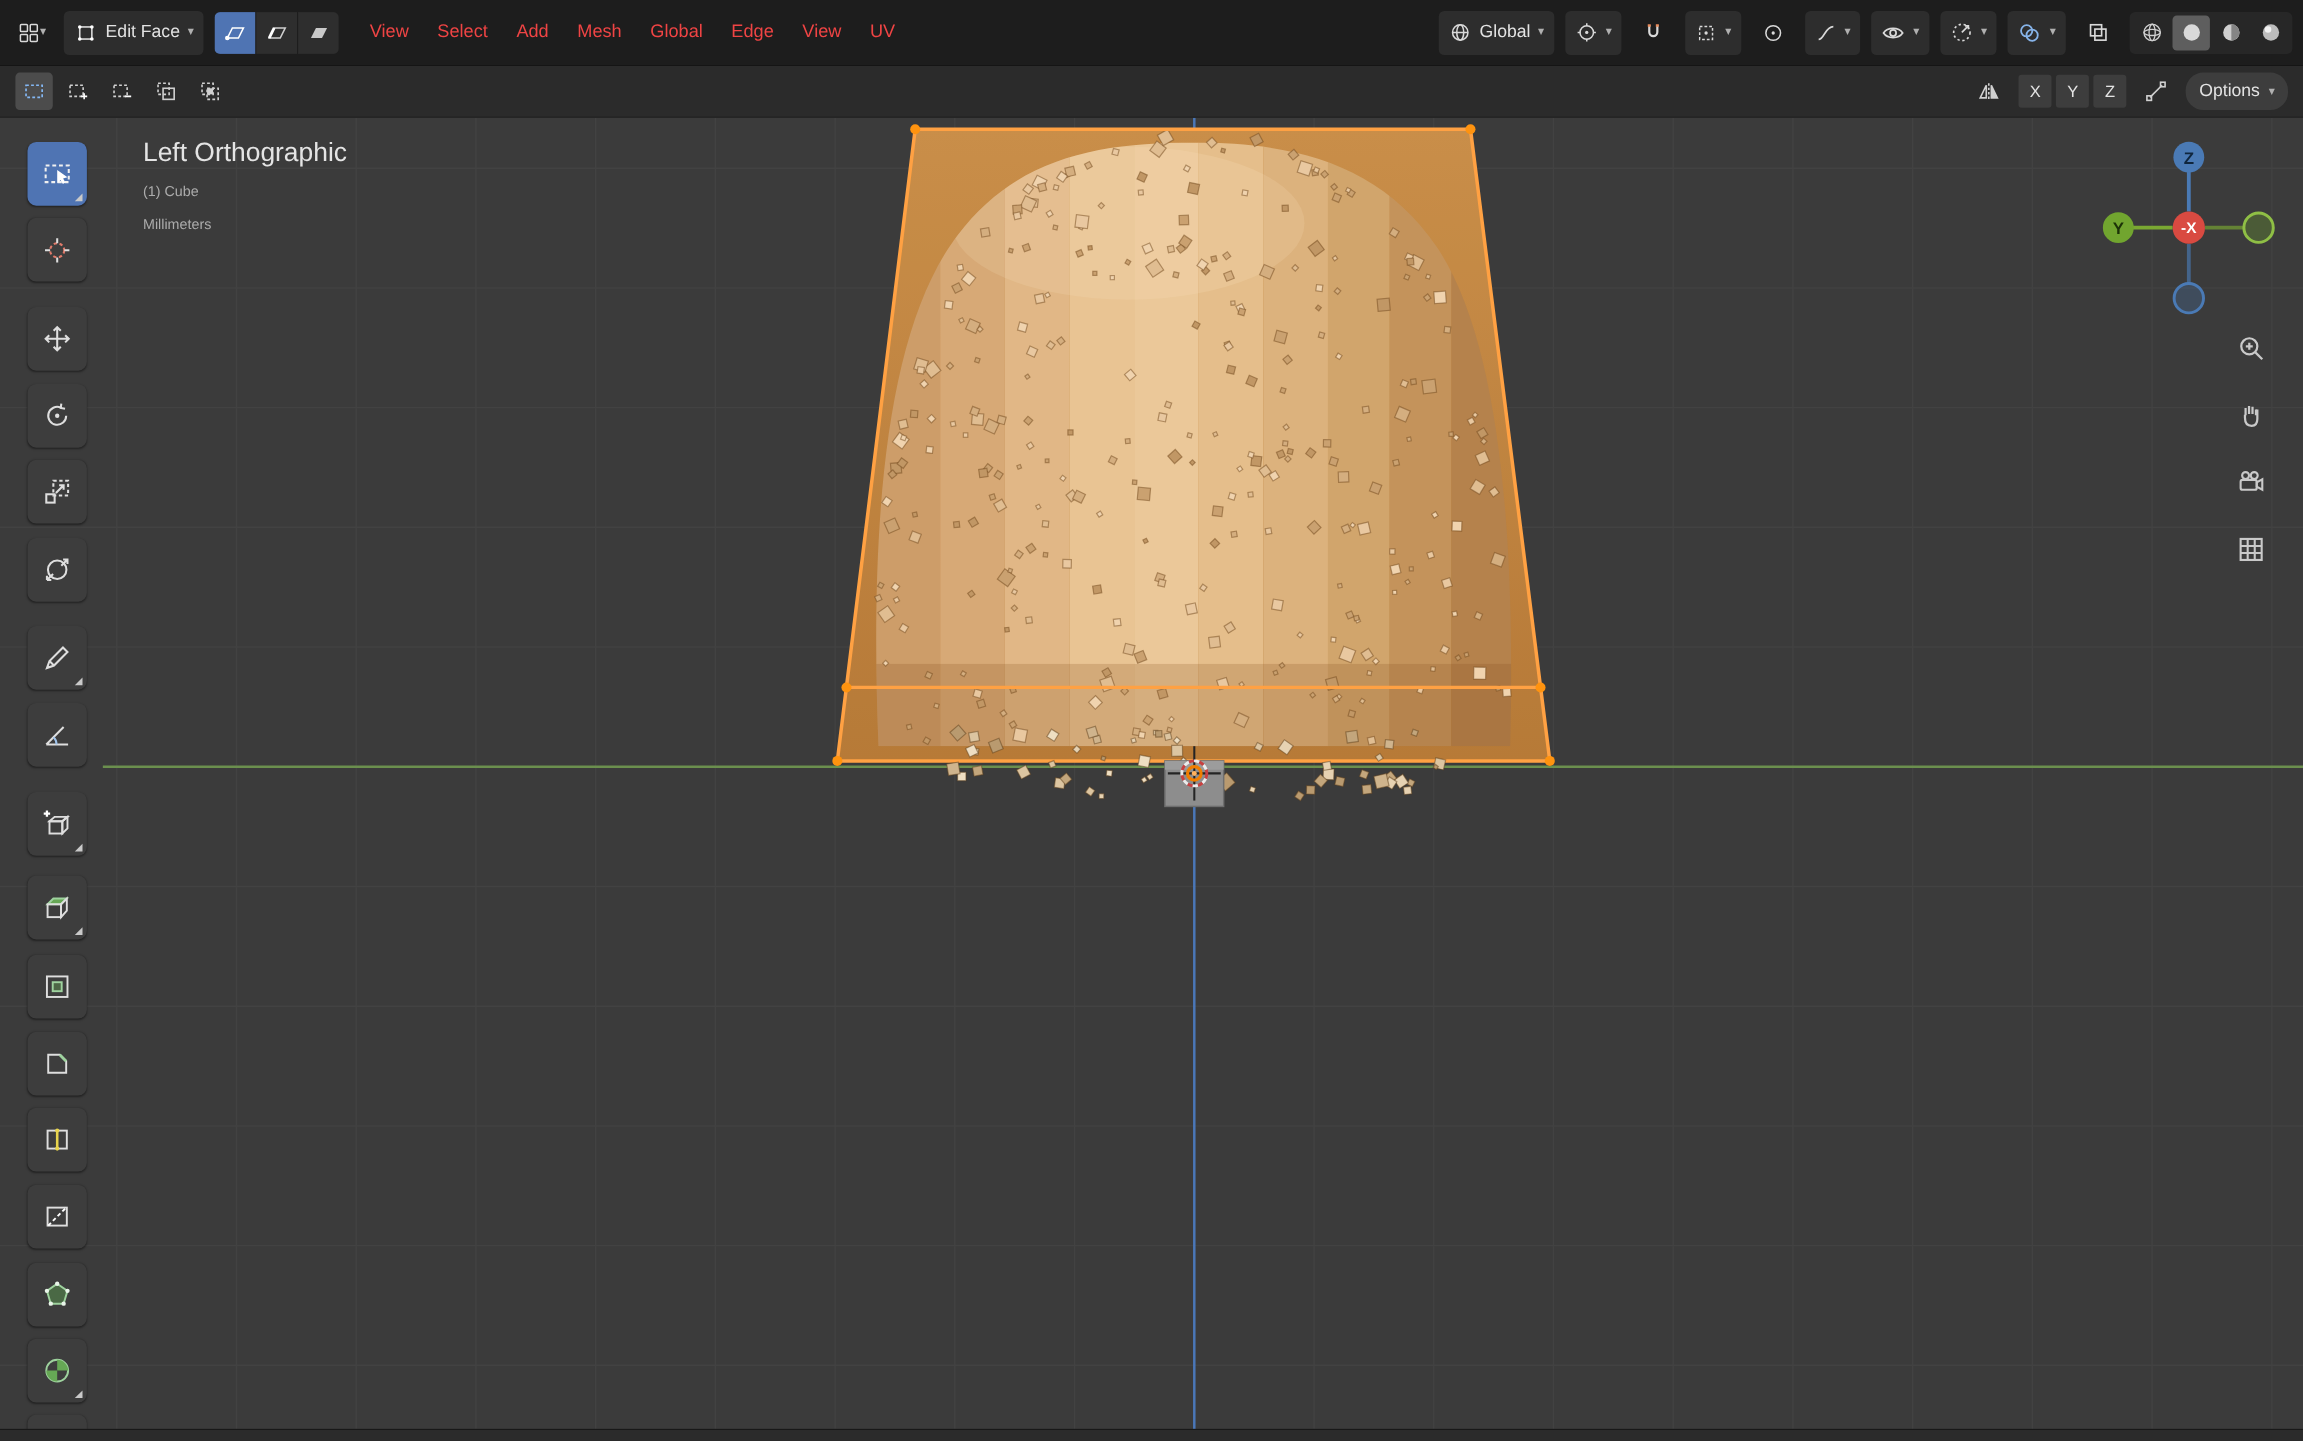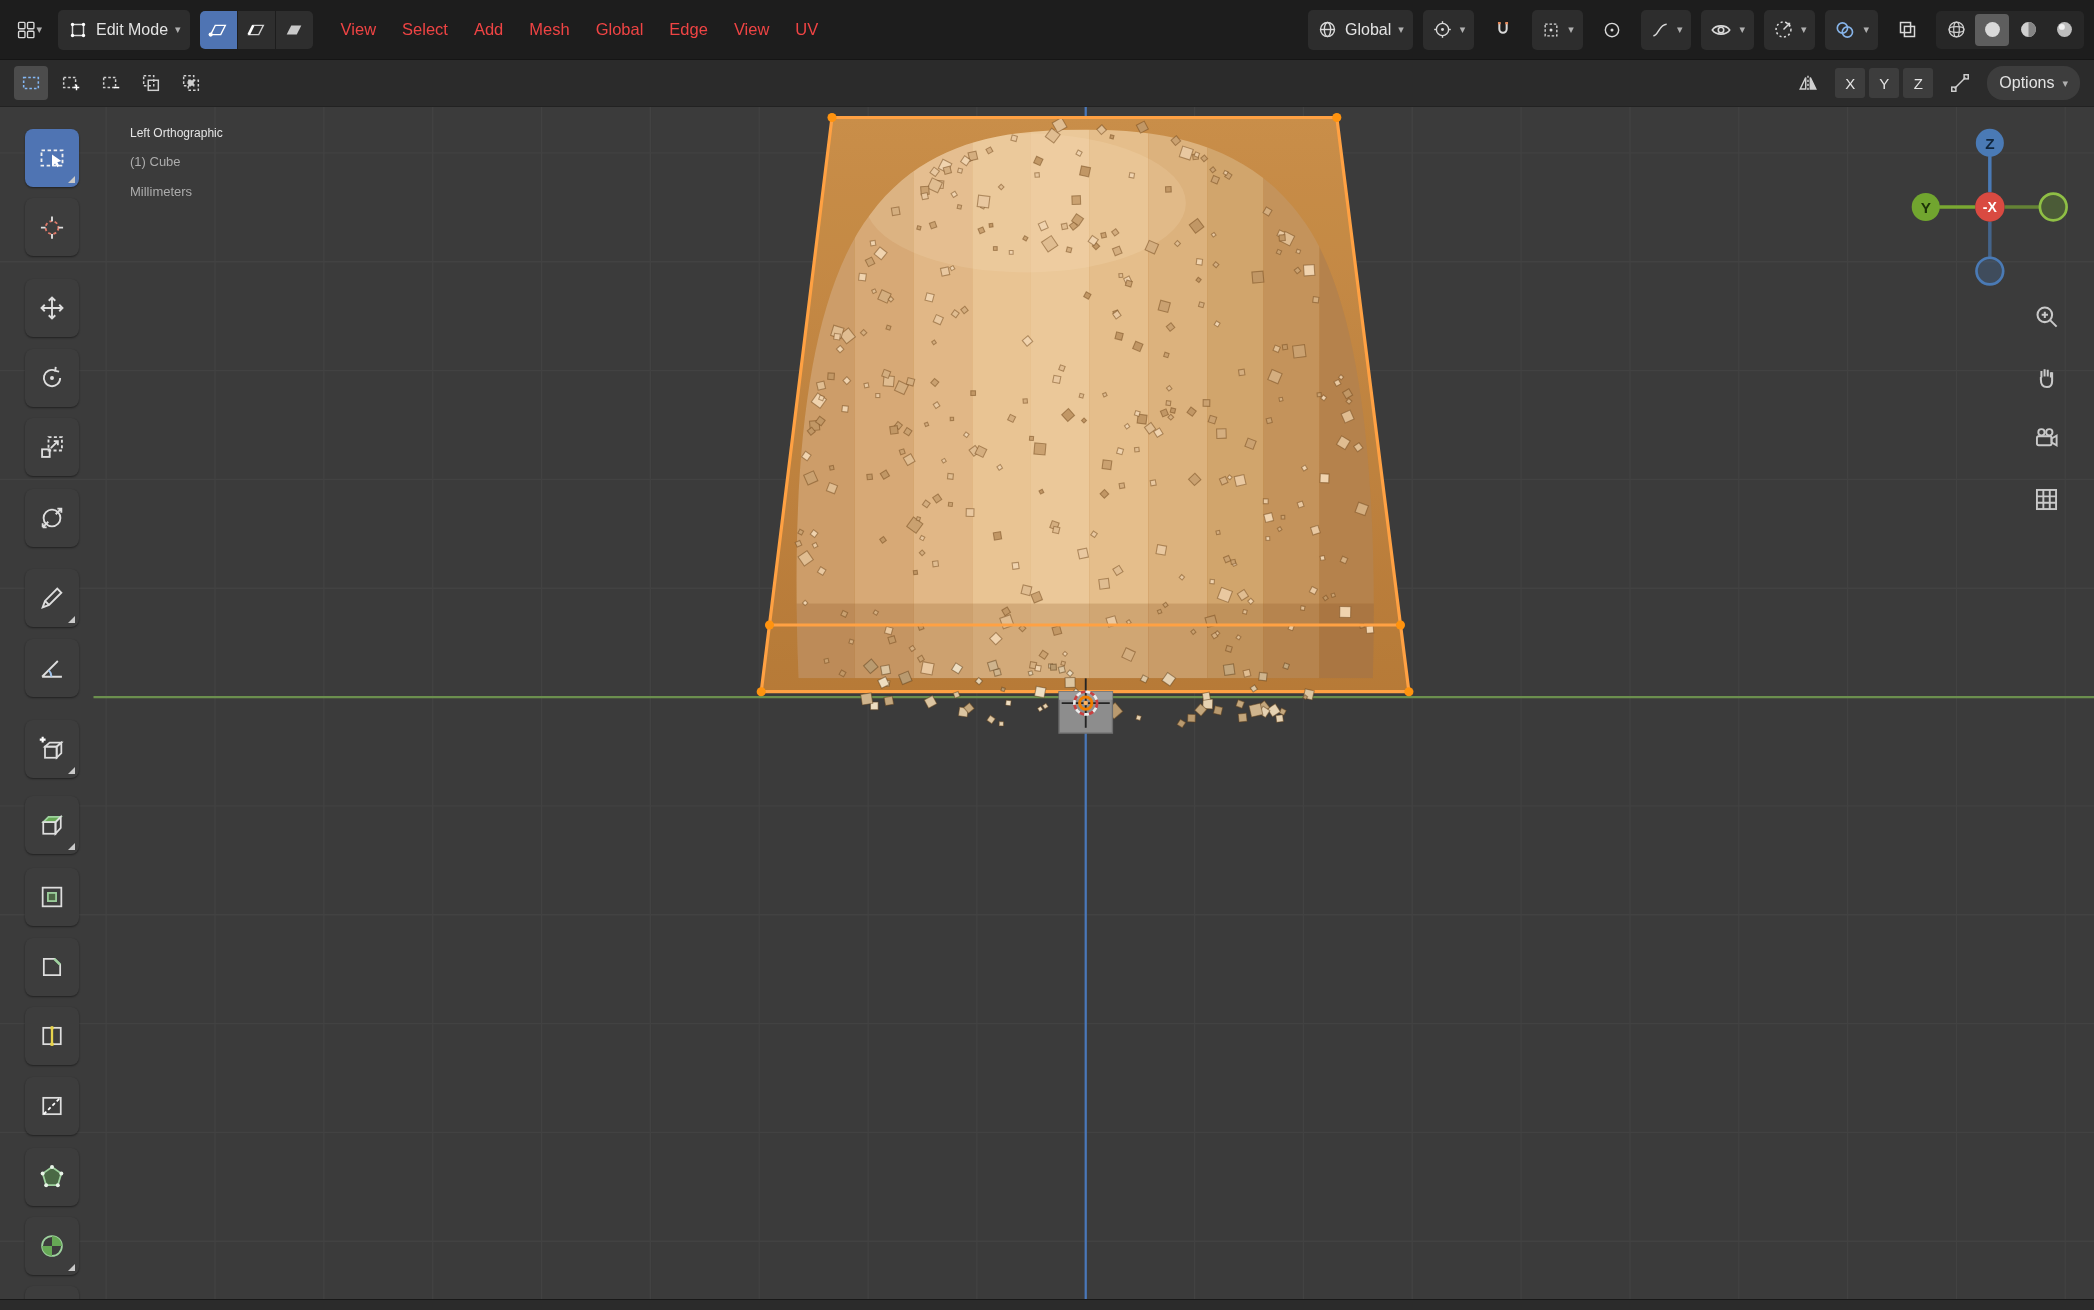--- a/index.html
+++ b/index.html
@@ -43,21 +43,21 @@
   
   .left-tools{position:absolute;left:25px;top:129px;width:56px;z-index:9;display:flex;flex-direction:column;}
   .tool{position:relative;width:54px;height:58px;border-radius:8px;background:#3d3d3d;
         display:grid;place-items:center;box-shadow:0 1px 2px rgba(0,0,0,.45);}
   .tool.active{background:#4f74b3;}
   .tool .corner{position:absolute;right:4px;bottom:4px;width:0;height:0;
                 border-left:7px solid transparent;border-bottom:7px solid #c9c9c9;}
 
   
   .vp-text{position:absolute;left:130px;top:127px;z-index:5;line-height:1;}
-  .vp-text .l1{font-size:12px;color:#e4e4e4;margin-bottom:16px;}
+  .vp-text .l1{font-size:24px;color:#e4e4e4;margin-bottom:16px;}
   .vp-text .l2,.vp-text .l3{font-size:13px;color:#acacac;margin-bottom:17px;}
 
   
   .navbtn{position:absolute;left:2024px;width:44px;height:44px;background:transparent;border-radius:8px;
           display:grid;place-items:center;z-index:5;}
 
   .statusbar{position:absolute;left:0;right:0;bottom:0;height:11px;background:#2b2b2b;
              border-top:1px solid #181818;z-index:12;}
 </style>
 </head>
@@ -537,21 +537,21 @@
     </button>
 
     <button class="dd">
       <svg width="22" height="22" viewBox="0 0 24 24" fill="none" stroke="#d9d9d9" stroke-width="1.6">
         <rect x="6" y="6" width="12" height="12"></rect>
         <circle cx="6" cy="6" r="1.8" fill="#fff" stroke="none"></circle>
           <circle cx="18" cy="6" r="1.8" fill="#fff" stroke="none"></circle>
         <circle cx="6" cy="18" r="1.8" fill="#fff" stroke="none"></circle>
           <circle cx="18" cy="18" r="1.8" fill="#fff" stroke="none"></circle>
       </svg>
-      <span>Edit Mode</span>
+      <span>Edit Face</span>
       <span class="chev">▾</span>
     </button>
 
     <div class="trio">
       <button class="trio-btn active">
         <svg width="22" height="22" viewBox="0 0 24 24" fill="none" stroke="#fff" stroke-width="1.5">
           <polygon points="4,17 9,7 20,7 15,17"></polygon>
             <circle cx="4" cy="17" r="2.3" fill="#fff" stroke="none"></circle>
         </svg>
       </button>

